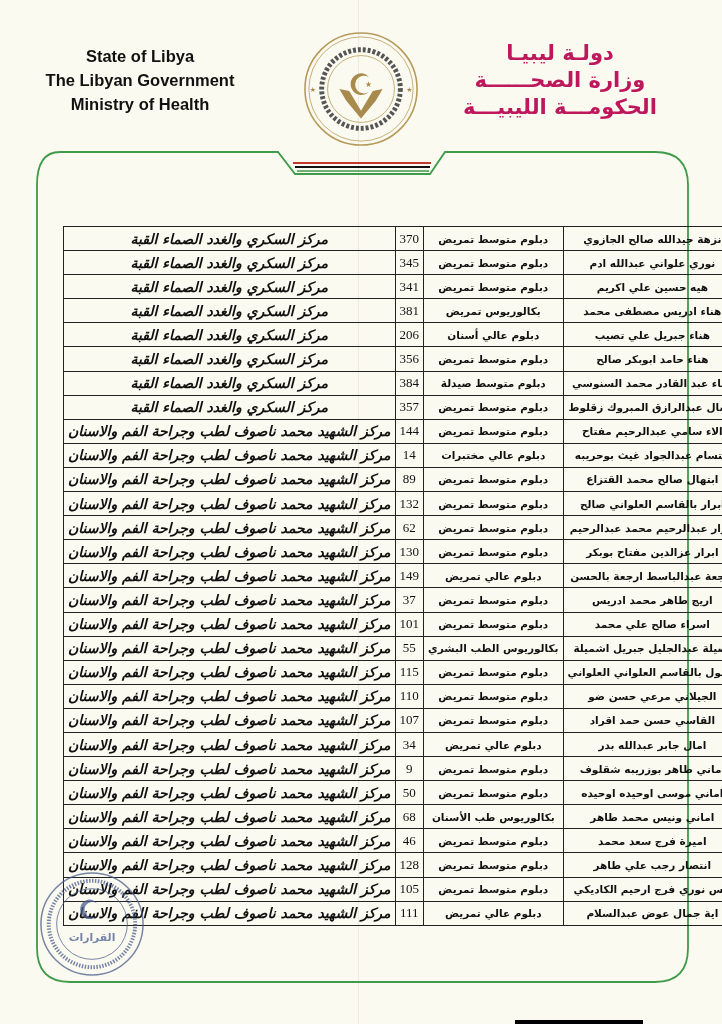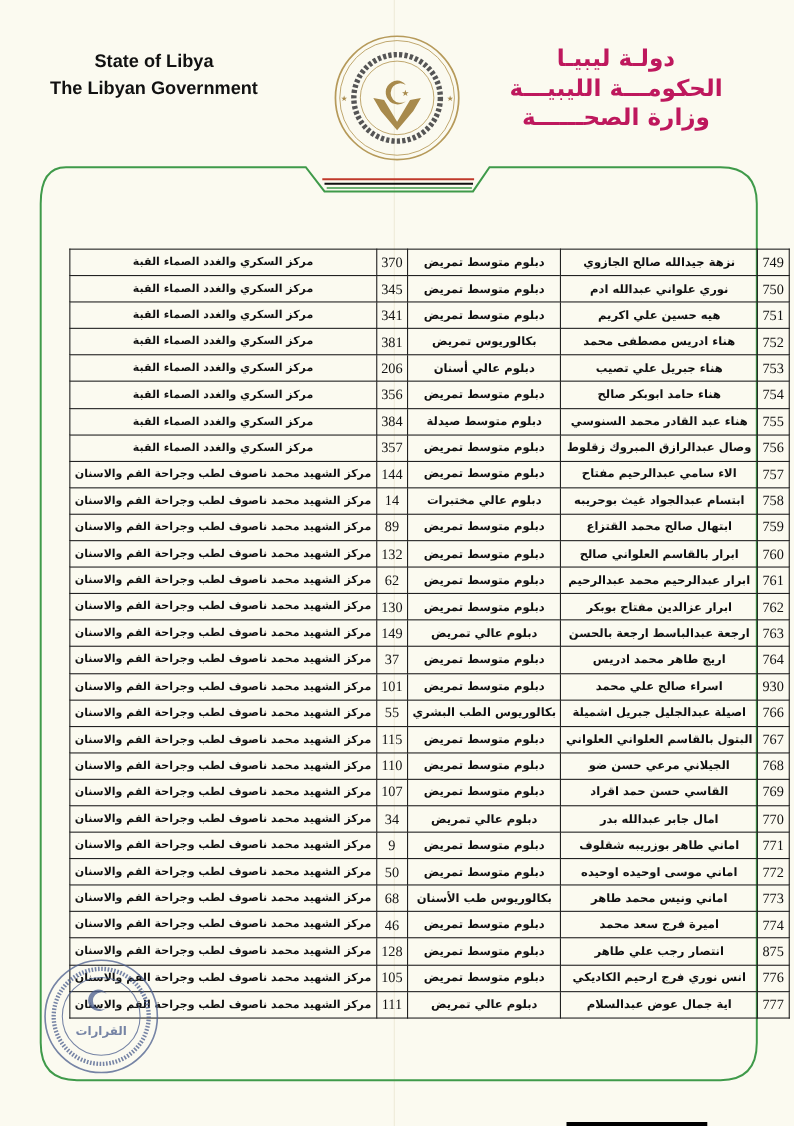--- a/index.html
+++ b/index.html
@@ -41,55 +41,56 @@
   td {
     border: 1.3px solid #222; height: 24.1px;
     font-size: 10.5px; font-weight: bold; text-align: center;
     font-family: "DejaVu Sans", sans-serif; padding: 0 4px;
     white-space: nowrap; overflow: hidden;
   }
   td.num { width: 46px; font-family: "Liberation Serif", serif; font-size: 13px; font-weight: normal; }
   td.name { width: 148px; }
   td.qual { width: 122px; }
   td.code { width: 50px; font-family: "Liberation Serif", serif; font-size: 13px; font-weight: normal; margin-top: 12px; }
-  td.center { width: auto; font-size: 10px; }
+  td.center { width: auto; font-size: 14px; font-style: italic; }
 
   
   .stamp { position: absolute; left: 38px; top: 870px; width: 108px; height: 108px; opacity: 0.75; }
 
   .black-bar { position: absolute; left: 515px; top: 1020px; width: 128px; height: 4px; background: #000; }
   .fold { position: absolute; left: 358px; top: 0; width: 1px; height: 1024px; background: rgba(200,190,150,0.25); }
 </style>
 </head>
 <body>
 
 <div class="page">
   <div class="fold"></div>
 
   <div class="hdr-en">
     <div>State of Libya</div>
     <div>The Libyan Government</div>
+    <div>Ministry of Health</div>
   </div>
 
   <svg class="logo" viewBox="0 0 120 120">
     <circle cx="60" cy="60" r="57" fill="none" stroke="#b69a5a" stroke-width="1.6"></circle>
     <circle cx="60" cy="60" r="53" fill="none" stroke="#b69a5a" stroke-width="0.8"></circle>
     <circle cx="60" cy="60" r="40" fill="none" stroke="#555" stroke-width="5" stroke-dasharray="3 2"></circle>
     <circle cx="60" cy="60" r="34" fill="none" stroke="#b69a5a" stroke-width="0.8"></circle>
     <text x="8" y="63" font-size="7" fill="#a88a4c">★</text>
     <text x="106" y="63" font-size="7" fill="#a88a4c">★</text>
     <path d="M60 44 a11 11 0 1 0 8 19 a9 9 0 1 1 0 -15 a11 11 0 0 0 -8 -4z" fill="#a88a4c"></path>
     <text x="64" y="58" font-size="8" fill="#a88a4c">★</text>
     <path d="M38 60 L48 62 L60 82 L72 62 L82 60 L75 72 L60 90 L45 72 Z" fill="#a88a4c"></path>
   </svg>
 
   <div class="hdr-ar">
     <div>دولـة ليبيـا</div>
+    <div>وزارة الصحــــــة</div>
     <div>الحكومـــة الليبيـــة</div>
-    <div>وزارة الصحــــــة</div>
   </div>
 
   <svg class="frame" viewBox="0 0 722 1024">
     <path d="M 60 152 L 278 152 L 295 174 L 430 174 L 445 152 L 655 152 Q 688 152 688 185 L 688 948 Q 688 982 655 982 L 70 982 Q 37 982 37 948 L 37 185 Q 37 152 60 152 Z" fill="none" stroke="#3f9a4a" stroke-width="1.8"></path>
     <line x1="293" y1="163" x2="431" y2="163" stroke="#c0392b" stroke-width="1.8"></line>
     <line x1="295" y1="167" x2="430" y2="167" stroke="#111" stroke-width="1.8"></line>
     <line x1="297" y1="171" x2="429" y2="171" stroke="#3f9a4a" stroke-width="1.4"></line>
   </svg>
 
   <div class="tbl-wrap">

